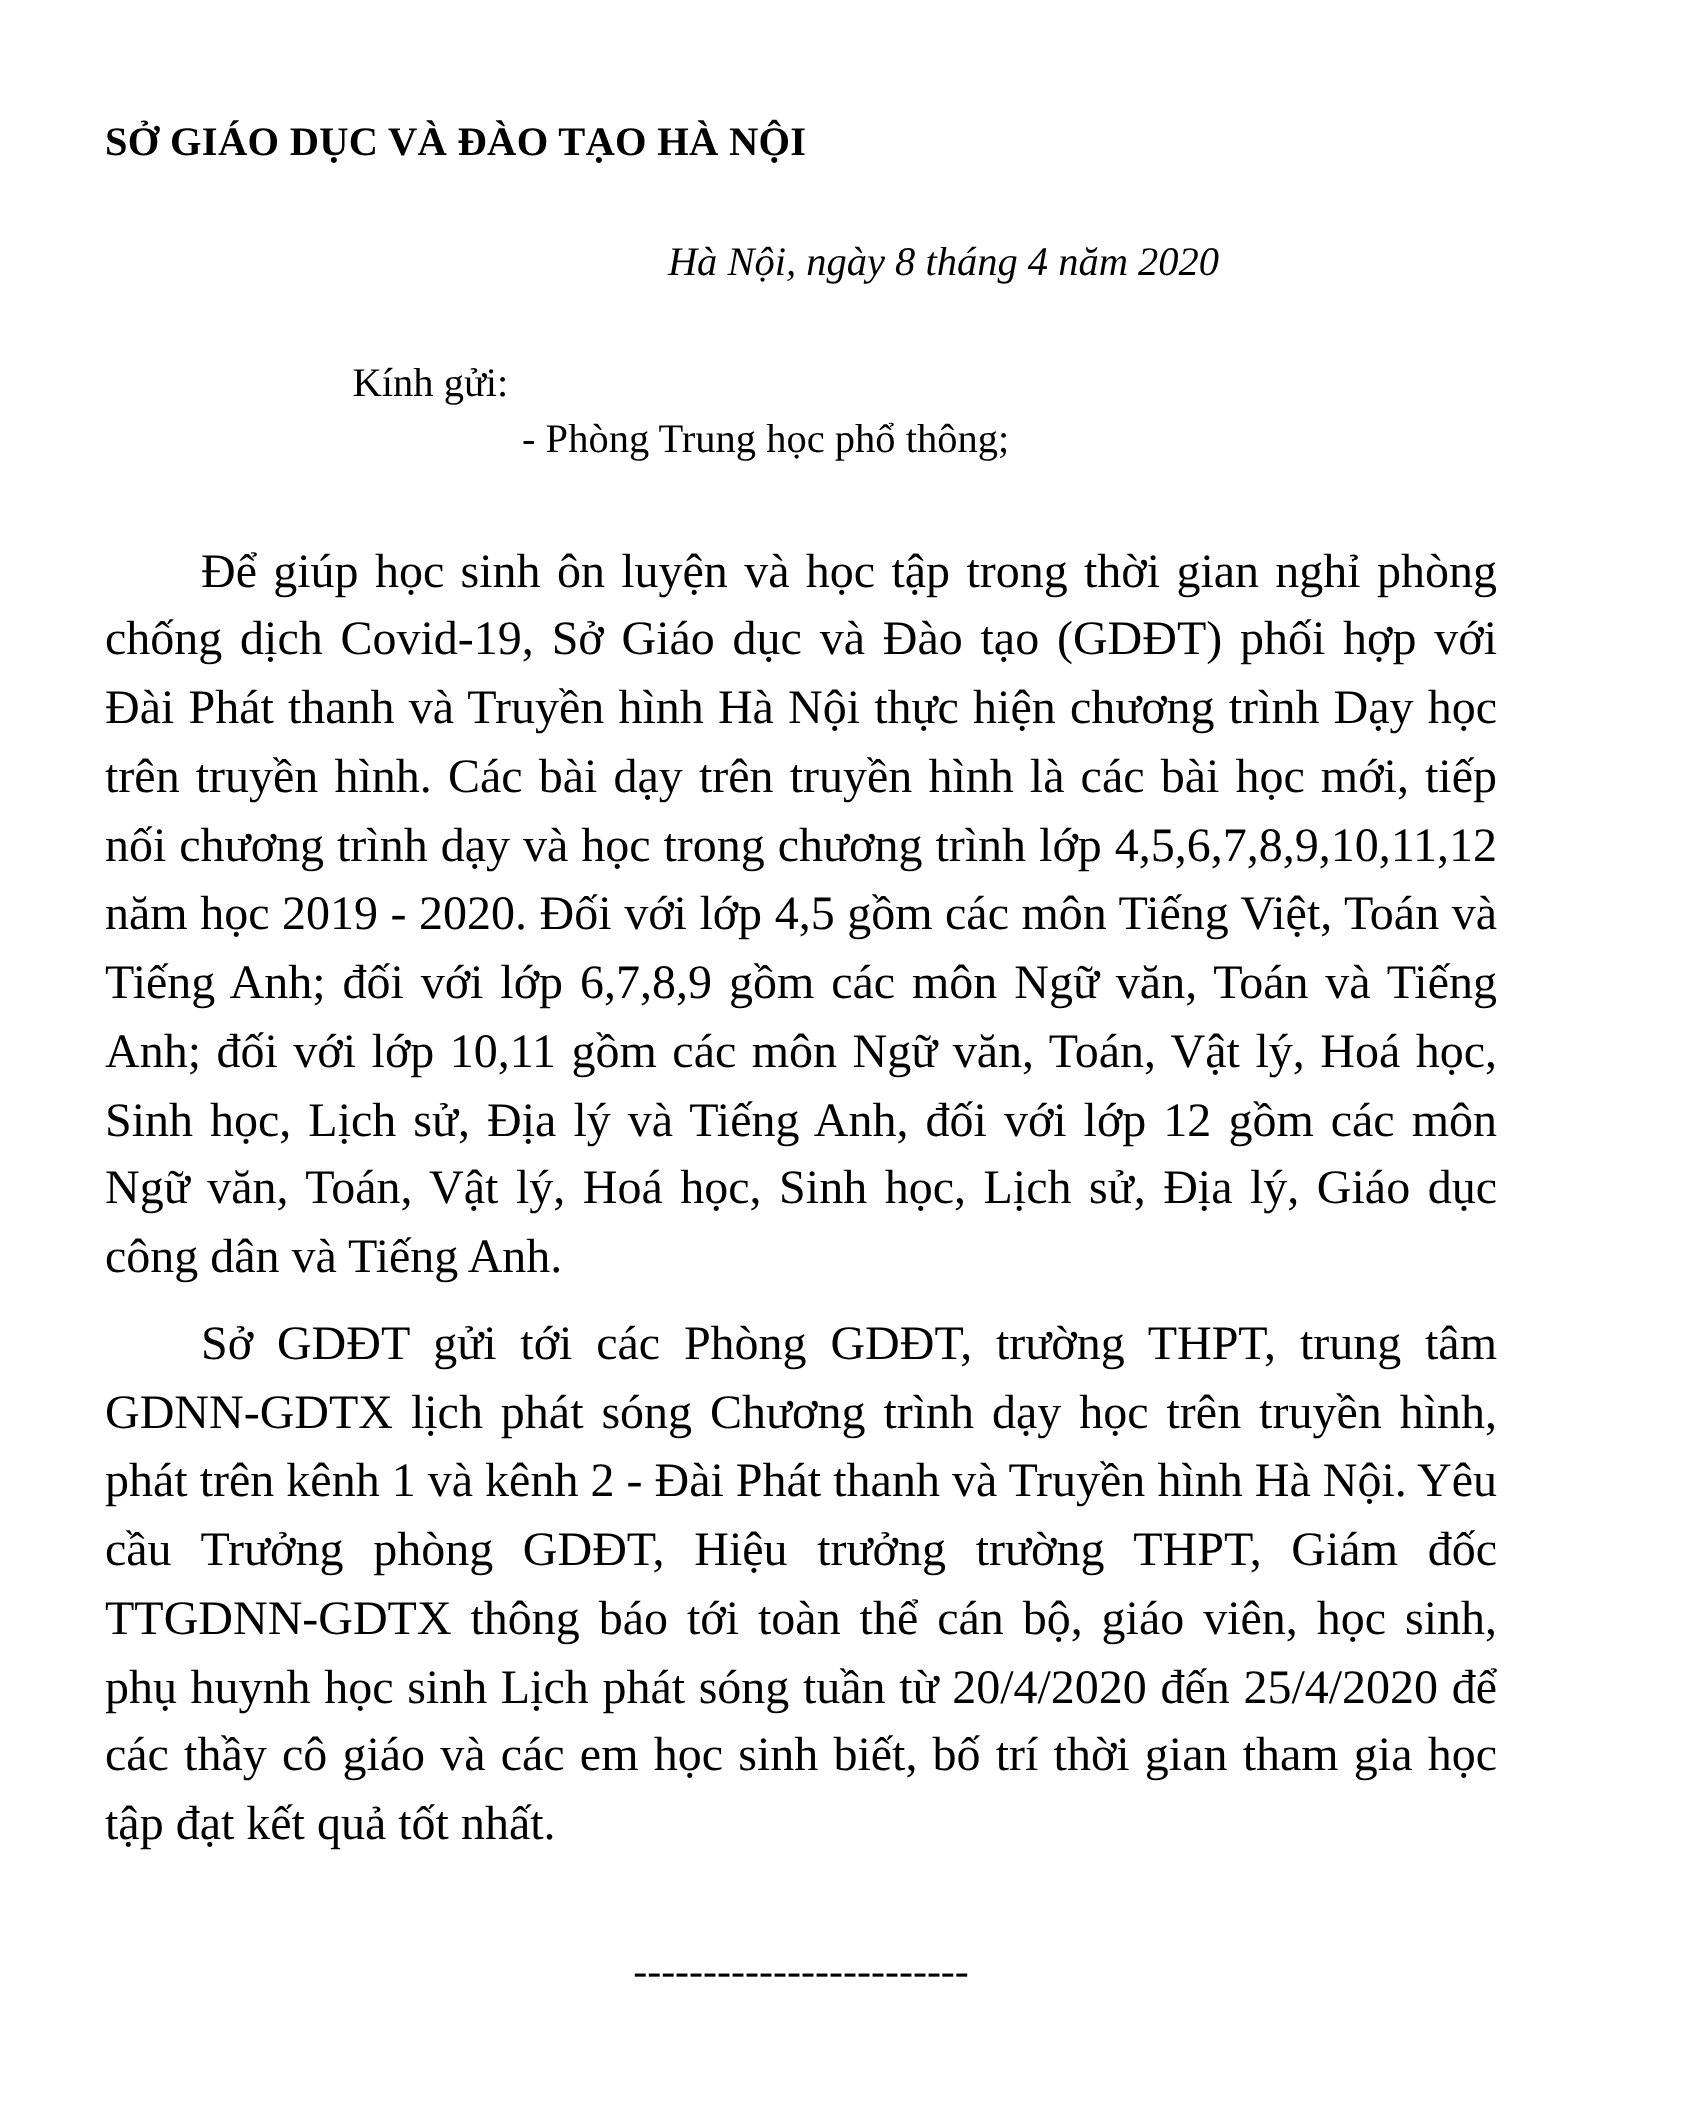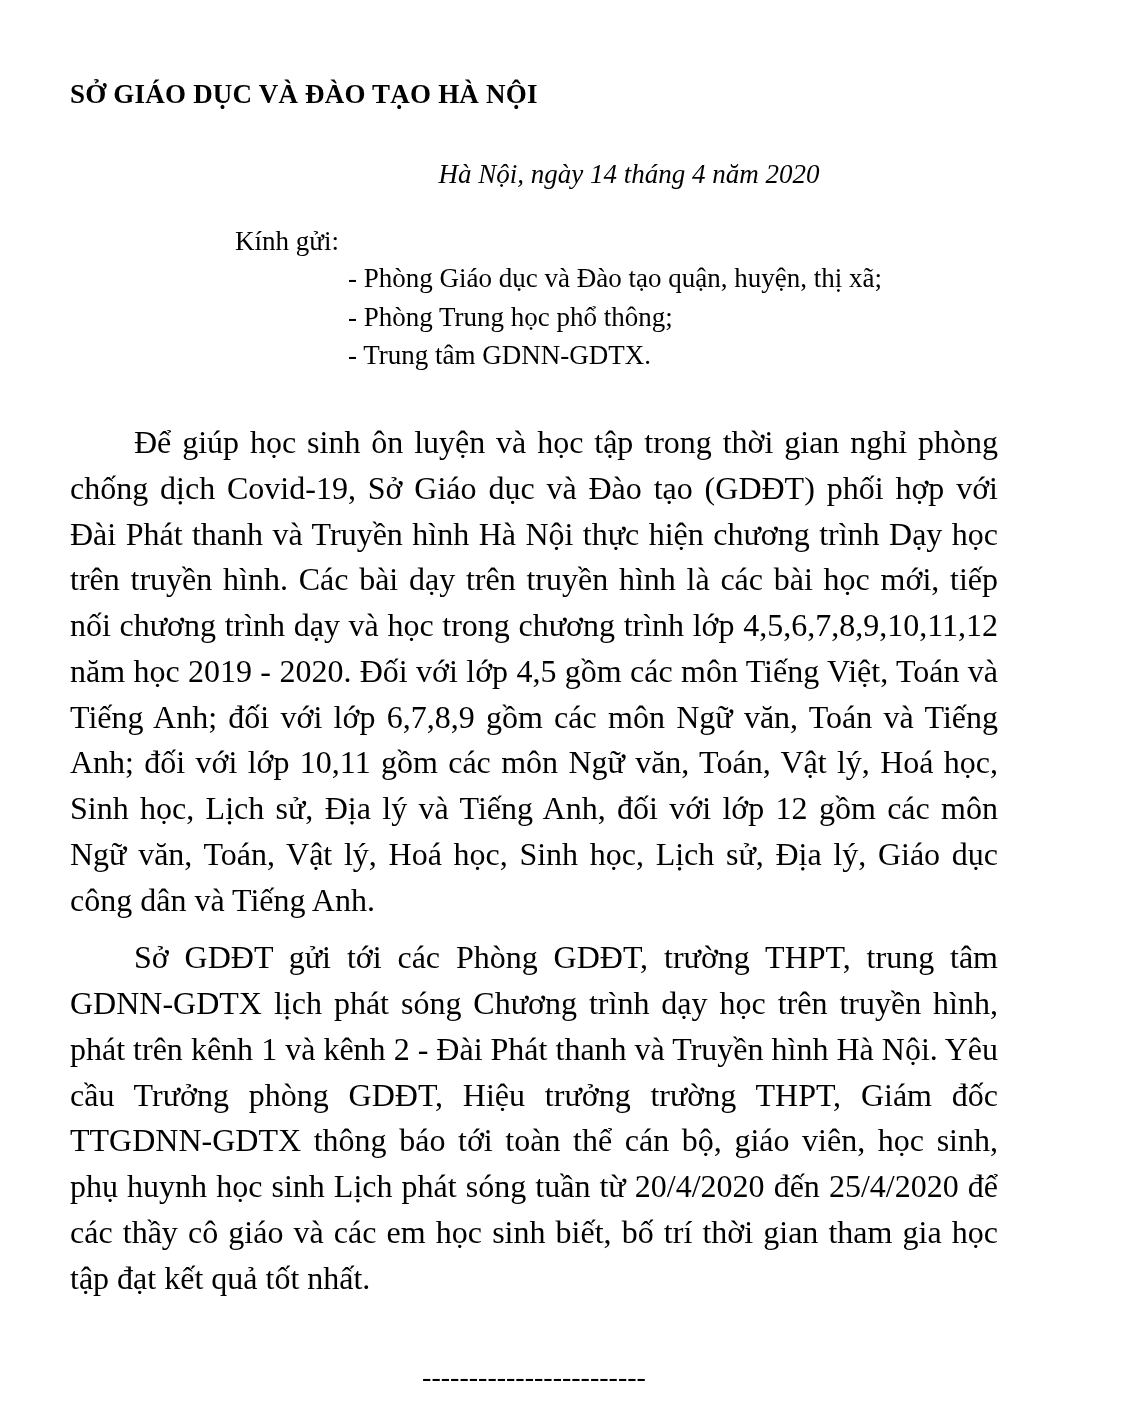--- a/index.html
+++ b/index.html
@@ -30,21 +30,21 @@
   }
   .date-line {
     font-size: 27px;
     font-style: italic;
     text-align: center;
     margin: 48px 0 0 0;
     padding-left: 190px;
     line-height: 1.2;
   }
   .recipients {
-    margin-top: 32px;
+    margin-top: 46px;
   }
   .recipient-head {
     font-size: 27px;
     margin-left: 165px;
     line-height: 1.35;
   }
   .recipient-item {
     font-size: 27px;
     margin-left: 278px;
     line-height: 1.42;
@@ -71,27 +71,25 @@
     font-family: "Liberation Serif", serif;
   }
 </style>
 </head>
 <body>
 
 <div class="page">
 
   <div class="org-title">SỞ GIÁO DỤC VÀ ĐÀO TẠO HÀ NỘI</div>
 
-  <div class="date-line">Hà Nội, ngày 14 tháng 4 năm 2020</div>
+  <div class="date-line">Hà Nội, ngày 8 tháng 4 năm 2020</div>
 
   <div class="recipients">
     <div class="recipient-head">Kính gửi:</div>
-    <div class="recipient-item">- Phòng Giáo dục và Đào tạo quận, huyện, thị xã;</div>
     <div class="recipient-item">- Phòng Trung học phổ thông;</div>
-    <div class="recipient-item">- Trung tâm GDNN-GDTX.</div>
   </div>
 
   <div class="body-block">
     <p class="para">Để giúp học sinh ôn luyện và học tập trong thời gian nghỉ phòng chống dịch Covid-19, Sở Giáo dục và Đào tạo (GDĐT) phối hợp với Đài Phát thanh và Truyền hình Hà Nội thực hiện chương trình Dạy học trên truyền hình. Các bài dạy trên truyền hình là các bài học mới, tiếp nối chương trình dạy và học trong chương trình lớp 4,5,6,7,8,9,10,11,12 năm học 2019 - 2020. Đối với lớp 4,5 gồm các môn Tiếng Việt, Toán và Tiếng Anh; đối với lớp 6,7,8,9 gồm các môn Ngữ văn, Toán và Tiếng Anh; đối với lớp 10,11 gồm các môn Ngữ văn, Toán, Vật lý, Hoá học, Sinh học, Lịch sử, Địa lý và Tiếng Anh, đối với lớp 12 gồm các môn Ngữ văn, Toán, Vật lý, Hoá học, Sinh học, Lịch sử, Địa lý, Giáo dục công dân và Tiếng Anh.</p>
     <p class="para">Sở GDĐT gửi tới các Phòng GDĐT, trường THPT, trung tâm GDNN-GDTX lịch phát sóng Chương trình dạy học trên truyền hình, phát trên kênh 1 và kênh 2 - Đài Phát thanh và Truyền hình Hà Nội. Yêu cầu Trưởng phòng GDĐT, Hiệu trưởng trường THPT, Giám đốc TTGDNN-GDTX thông báo tới toàn thể cán bộ, giáo viên, học sinh, phụ huynh học sinh Lịch phát sóng tuần từ 20/4/2020 đến 25/4/2020 để các thầy cô giáo và các em học sinh biết, bố trí thời gian tham gia học tập đạt kết quả tốt nhất.</p>
   </div>
 
   <div class="divider">------------------------</div>
 
 </div>

